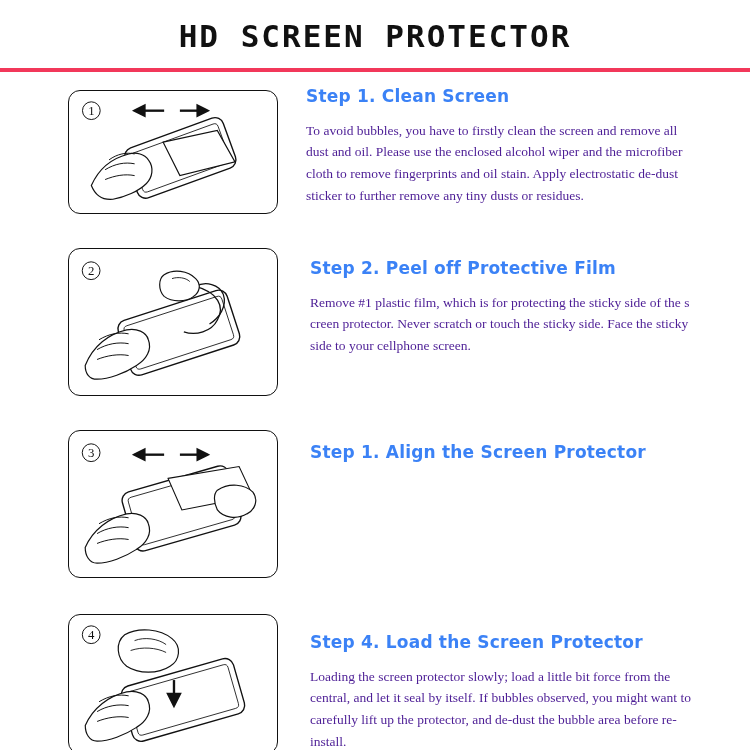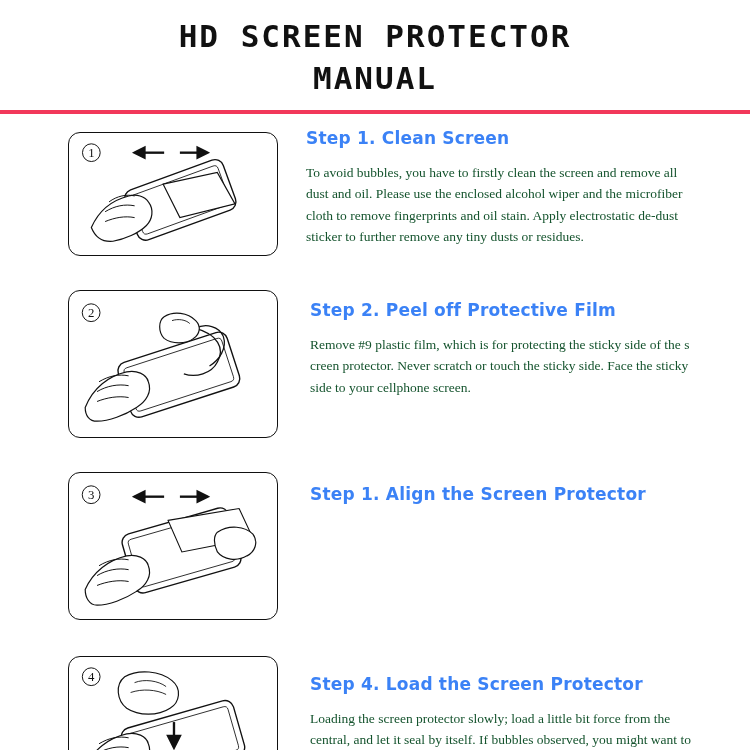--- a/index.html
+++ b/index.html
@@ -80,21 +80,21 @@
     font-weight: bold;
     font-size: 17px;
     color: #3b82f6;
     margin: 0 0 14px 0;
     letter-spacing: 0.2px;
   }
   .step-text {
     font-family: "Liberation Serif", serif;
     font-size: 13.5px;
     line-height: 1.6;
-    color: #14532d;
+    color: #4c1d95;
     margin: 0;
   }
 
   
   .step1 { margin-top: 6px; }
   .step2 { margin-top: 22px; }
   .step3 { margin-top: 22px; }
   .step4 { margin-top: 24px; }
 
   .step2 .fig { height: 148px; }
@@ -113,21 +113,20 @@
     fill: #111111;
   }
 </style>
 </head>
 <body>
 
 <div class="page">
 
   <div class="header">
     <div class="title-line">HD SCREEN PROTECTOR</div>
-    <div class="title-line second">MANUAL</div>
   </div>
   <div class="rule" style="background: rgb(242, 56, 90);"></div>
 
   <div class="steps">
 
     <div class="step step1">
       <div class="fig">
         <svg viewBox="0 0 210 124" xmlns="http://www.w3.org/2000/svg">
 
           <circle cx="22" cy="20" r="9" fill="none" stroke="#111" stroke-width="1"></circle>
@@ -177,21 +176,21 @@
           <path d="M104 30 C110 28 118 29 122 33" fill="none" stroke="#111" stroke-width="0.9"></path>
 
           <path d="M16 118 C24 98 40 86 58 82 C68 80 78 84 80 92 C84 102 78 112 68 118 C56 126 40 132 28 132 C20 132 16 126 16 118 Z" fill="#fff" stroke="#111" stroke-width="1.2"></path>
           <path d="M30 92 C40 86 50 84 60 86" fill="none" stroke="#111" stroke-width="1"></path>
           <path d="M28 102 C38 96 50 94 60 96" fill="none" stroke="#111" stroke-width="1"></path>
           <path d="M28 112 C38 108 50 106 60 108" fill="none" stroke="#111" stroke-width="1"></path>
         </svg>
       </div>
       <div class="step-body indent-a">
         <h2 class="step-title">Step 2. Peel off Protective Film</h2>
-        <p class="step-text">Remove #9 plastic film, which is for protecting the sticky side of the s creen protector. Never scratch or touch the sticky side. Face the sticky side to your cellphone screen.</p>
+        <p class="step-text">Remove #1 plastic film, which is for protecting the sticky side of the s creen protector. Never scratch or touch the sticky side. Face the sticky side to your cellphone screen.</p>
       </div>
     </div>
 
     <div class="step step3">
       <div class="fig">
         <svg viewBox="0 0 210 148" xmlns="http://www.w3.org/2000/svg">
           <circle cx="22" cy="22" r="9" fill="none" stroke="#111" stroke-width="1"></circle>
           <text x="22" y="26.5" text-anchor="middle" class="badge-num">3</text>
 
           <g stroke="#111" stroke-width="2.4" fill="#111">

